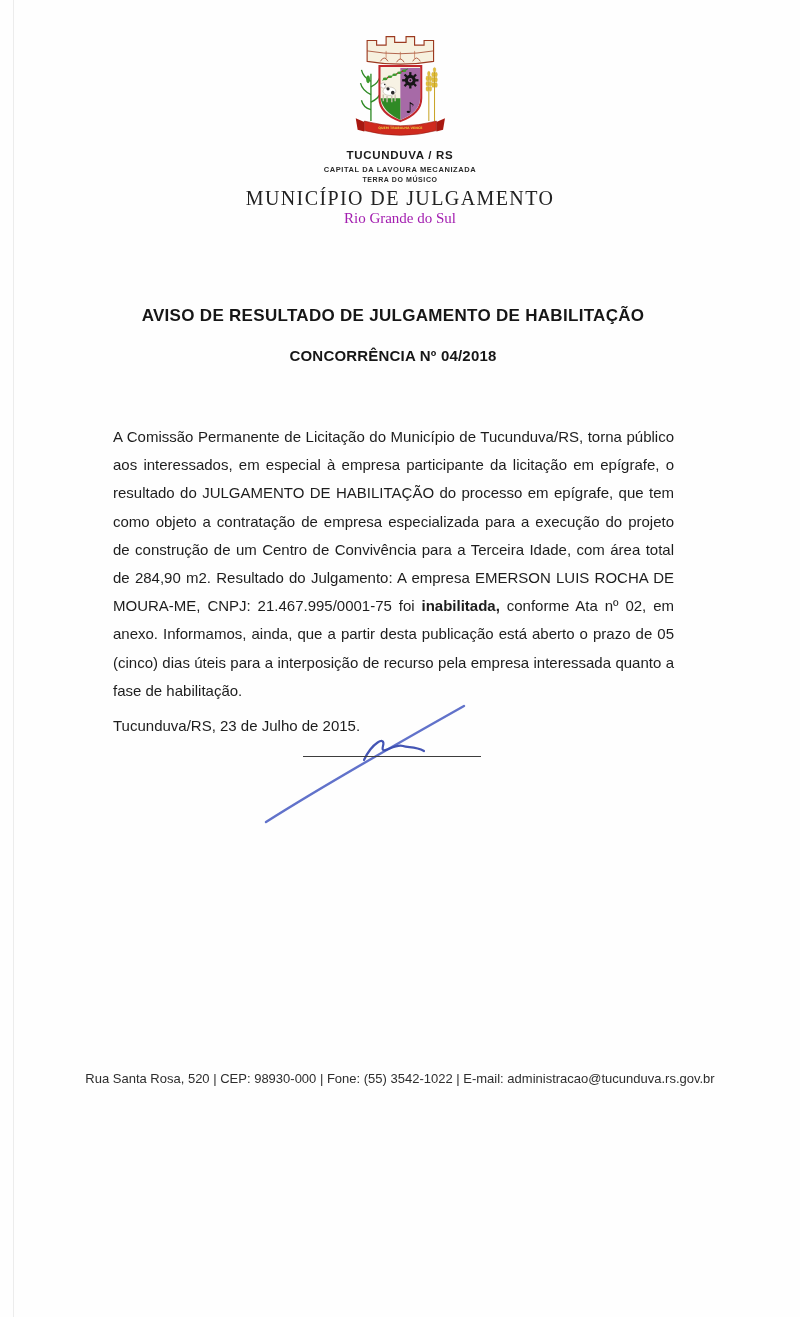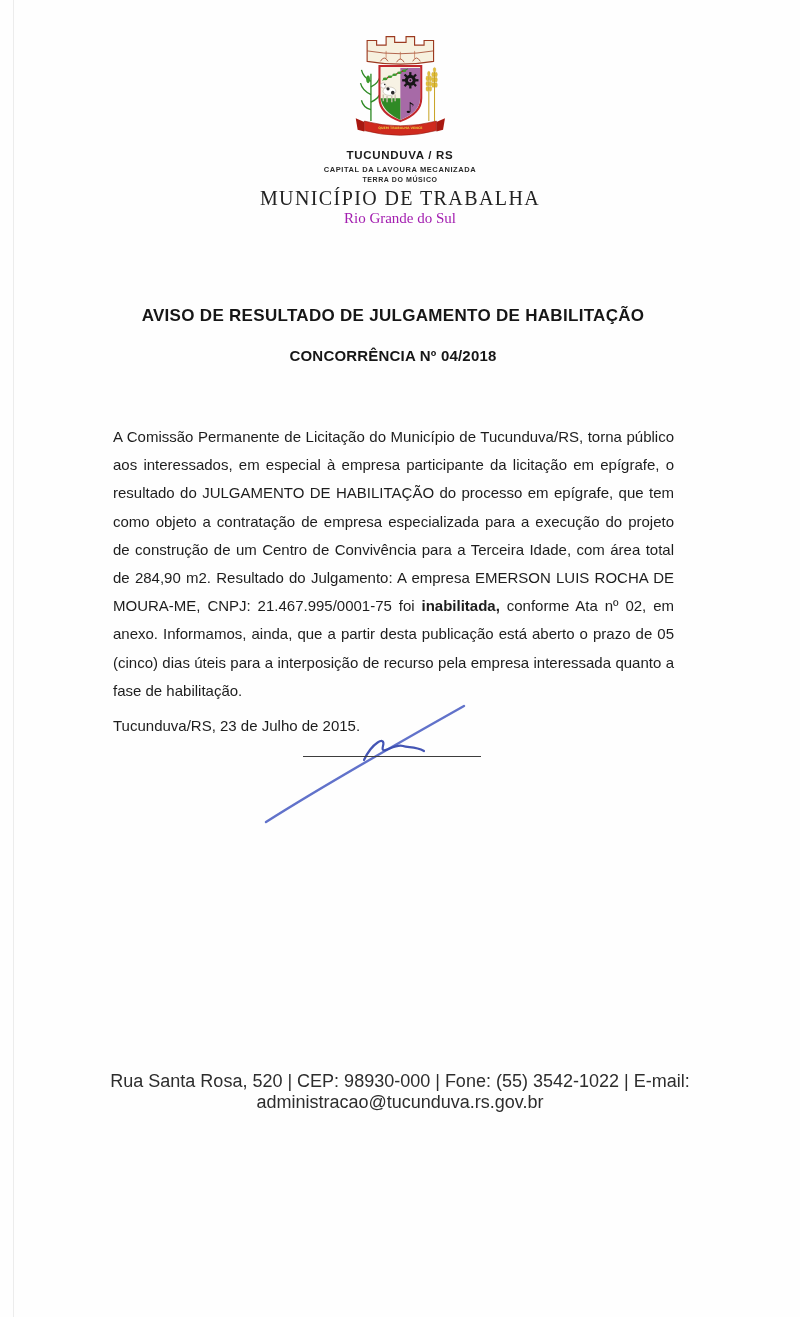--- a/index.html
+++ b/index.html
@@ -115,21 +115,21 @@
     line-height: 23px;
     color: #1d1d1d;
   }
 
   
   .footer-line {
     position: absolute;
     top: 1071px; left: 0;
     width: 100%;
     text-align: center;
-    font-size: 18px;
+    font-size: 13px;
     color: #2d2d2d;
   }
 </style>
 </head>
 <body>
 
 <div class="page">
   <div class="scan-edge"></div>
 
   <div class="header-block">
@@ -226,21 +226,21 @@
         <path d="M14,97 L5,93 L7,105 L14,107 Z" fill="#a81810"></path>
         <path d="M90,97 L99,93 L97,105 L90,107 Z" fill="#a81810"></path>
         <path d="M14,96 Q52,106 90,96 L90,106 Q52,116 14,106 Z" fill="#cf2a1e" stroke="#8f130c" stroke-width="0.6"></path>
         <text x="52" y="104.2" text-anchor="middle" font-size="3.4" fill="#e8c53a" font-weight="bold" font-family="DejaVu Sans, sans-serif">QUEM TRABALHA VENCE</text>
       </g>
     </svg>
 
     <div class="city-line">TUCUNDUVA / RS</div>
     <div class="tagline-1">CAPITAL DA LAVOURA MECANIZADA</div>
     <div class="tagline-2">TERRA DO MÚSICO</div>
-    <div class="municipality">MUNICÍPIO DE TRABALHA</div>
+    <div class="municipality">MUNICÍPIO DE JULGAMENTO</div>
     <div class="state-line">Rio Grande do Sul</div>
   </div>
 
   <div class="doc-title">AVISO DE RESULTADO DE JULGAMENTO DE HABILITAÇÃO</div>
   <div class="doc-subtitle">CONCORRÊNCIA Nº 04/2018</div>
 
   <div class="content">
     <p class="body-par"><span>A Comissão Permanente de Licitação do Município de Tucunduva/RS, torna público aos interessados, em especial à empresa participante da licitação em epígrafe, o resultado do JULGAMENTO DE HABILITAÇÃO do processo em epígrafe, que tem como objeto a contratação de empresa especializada para a execução do projeto de construção de um Centro de Convivência para a Terceira Idade, com área total de 284,90 m2. Resultado do Julgamento: A empresa EMERSON LUIS ROCHA DE MOURA-ME, CNPJ: 21.467.995/0001-75 foi </span><span class="bold">inabilitada,</span><span> conforme Ata nº 02, em anexo. Informamos, ainda, que a partir desta publicação está aberto o prazo de 05 (cinco) dias úteis para a interposição de recurso pela empresa interessada quanto a fase de habilitação.</span></p>
     <p class="date-line">Tucunduva/RS, 23 de Julho de 2015.</p>
   </div>

